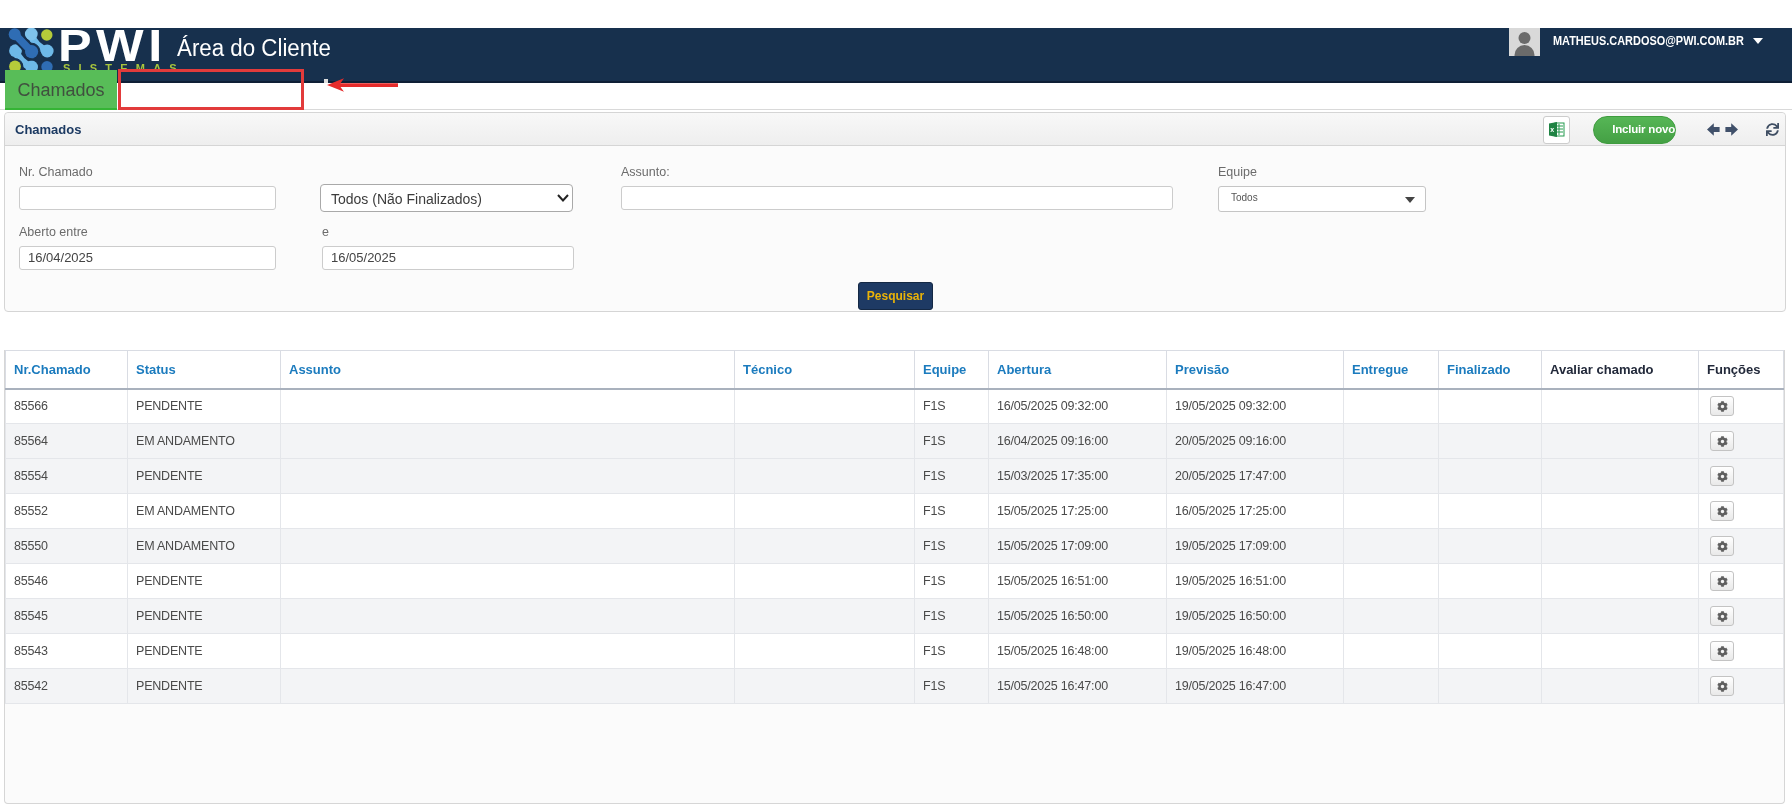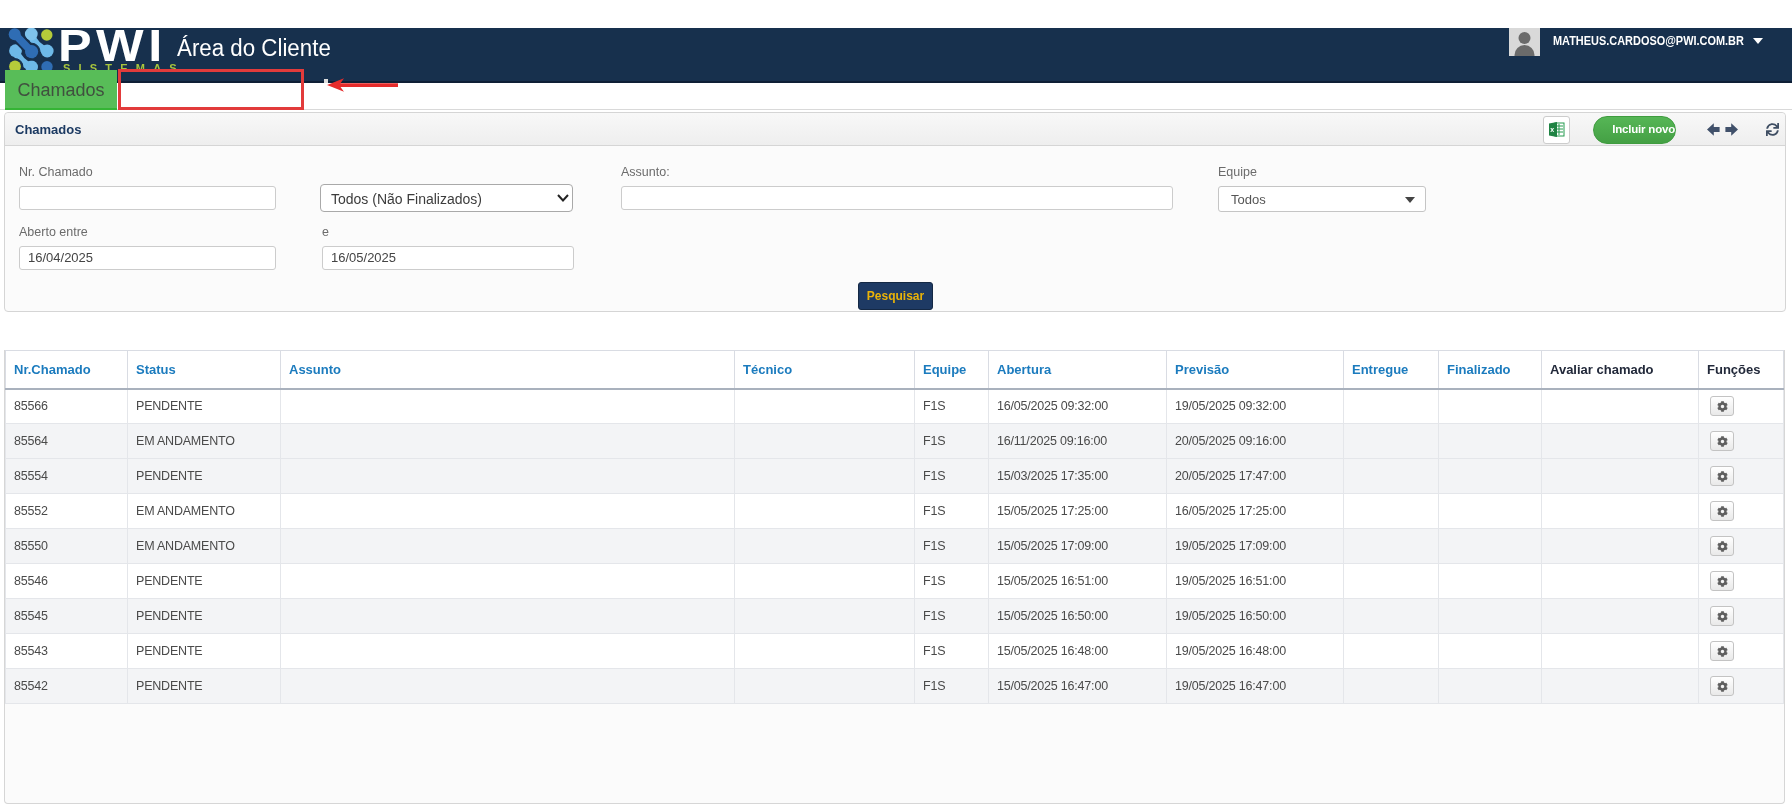--- a/index.html
+++ b/index.html
@@ -29,21 +29,21 @@
 #panel { position:absolute; left:4px; top:112px; width:1782px; height:200px; background:#fbfbfb; border:1px solid #d5d5d5; border-radius:4px; }
 #panelHead { position:absolute; left:0; top:0; width:1780px; height:33px; background:linear-gradient(#f8f8f8,#eeeeee); border-bottom:1px solid #d5d5d5; border-radius:4px 4px 0 0; }
 #panelHead b { position:absolute; left:10px; top:9px; font-size:13px; color:#1c3a62; }
 .lbl { position:absolute; font-size:12.5px; color:#6b6b6b; }
 .inp { position:absolute; height:24px; background:#fff; border:1px solid #ccc; border-radius:3px; font-size:13px; color:#444; padding:0 8px; line-height:22px; }
 #btnExcel { position:absolute; left:1538px; top:3px; width:27px; height:28px; background:#fff; border:1px solid #ccc; border-radius:3px; }
 #btnIncluir { position:absolute; left:1588px; top:3px; width:83px; height:28px; background:linear-gradient(#56b656,#44a044); border:1px solid #3f9c3f; border-radius:14px; color:#fff; font-weight:bold; font-size:11.5px; text-align:right; line-height:25px; letter-spacing:-0.2px; }
 #selTodos { position:absolute; left:315px; top:71px; width:253px; height:28px; background:#fff; border:1px solid #a9a9a9; border-radius:4px; }
 #selTodos span { position:absolute; left:10px; top:6px; font-size:14px; color:#3c3c3c; }
 #selEquipe { position:absolute; left:1213px; top:73px; width:208px; height:26px; background:#fff; border:1px solid #c5c5c5; border-radius:3px; }
-#selEquipe span { position:absolute; left:12px; top:5px; font-size:13px; color:#555;text-align:center; }
+#selEquipe span { position:absolute; left:12px; top:5px; font-size:10px; color:#555;text-align:center; }
 #triEquipe { position:absolute; left:1400px; top:84px; width:0; height:0; border-left:5px solid transparent; border-right:5px solid transparent; border-top:6px solid #444; }
 #btnPesq { position:absolute; left:853px; top:169px; width:75px; height:28px; background:#1e3a64; border:1px solid #142844; border-radius:3px; color:#eab308; font-weight:bold; font-size:12px; text-align:center; line-height:26px; }
 
 
 #tableWrap { position:absolute; left:4px; top:350px; width:1781px; height:454px; background:#fbfbfb; border:1px solid #d6d6d6; border-top:none; border-radius:0 0 4px 4px; }
 #grid { position:absolute; left:5px; top:350px; border-collapse:collapse; table-layout:fixed; width:1778px; font-size:12.5px; color:#4a4a4a; background:#fff; }
 #grid th { border:1px solid #d9dce3; border-bottom:2px solid #a9b1bd; height:38px; text-align:left; padding:0 0 0 8px; font-size:13px; color:#1b7bbe; background:#fff; }
 #grid th.dark { color:#22293a; }
 #grid td { border:1px solid #e4e6ea; height:35px; padding:0 0 0 8px; letter-spacing:-0.2px; }
 #grid tr.alt td { background:#f3f4f6; }
@@ -203,21 +203,21 @@
           <td><span class="gearBtn"><svg width="11" height="11" style="margin-top:4px">
                 <use href="#gearsym"></use>
               </svg></span></td>
         </tr>
     <tr class="alt">
           <td>85564</td>
           <td>EM ANDAMENTO</td>
           <td></td>
           <td></td>
           <td>F1S</td>
-          <td>16/11/2025 09:16:00</td>
+          <td>16/04/2025 09:16:00</td>
           <td>20/05/2025 09:16:00</td>
           <td></td>
           <td></td>
           <td></td>
           <td><span class="gearBtn"><svg width="11" height="11" style="margin-top:4px">
                 <use href="#gearsym"></use>
               </svg></span></td>
         </tr>
     <tr class="alt">
           <td>85554</td>

